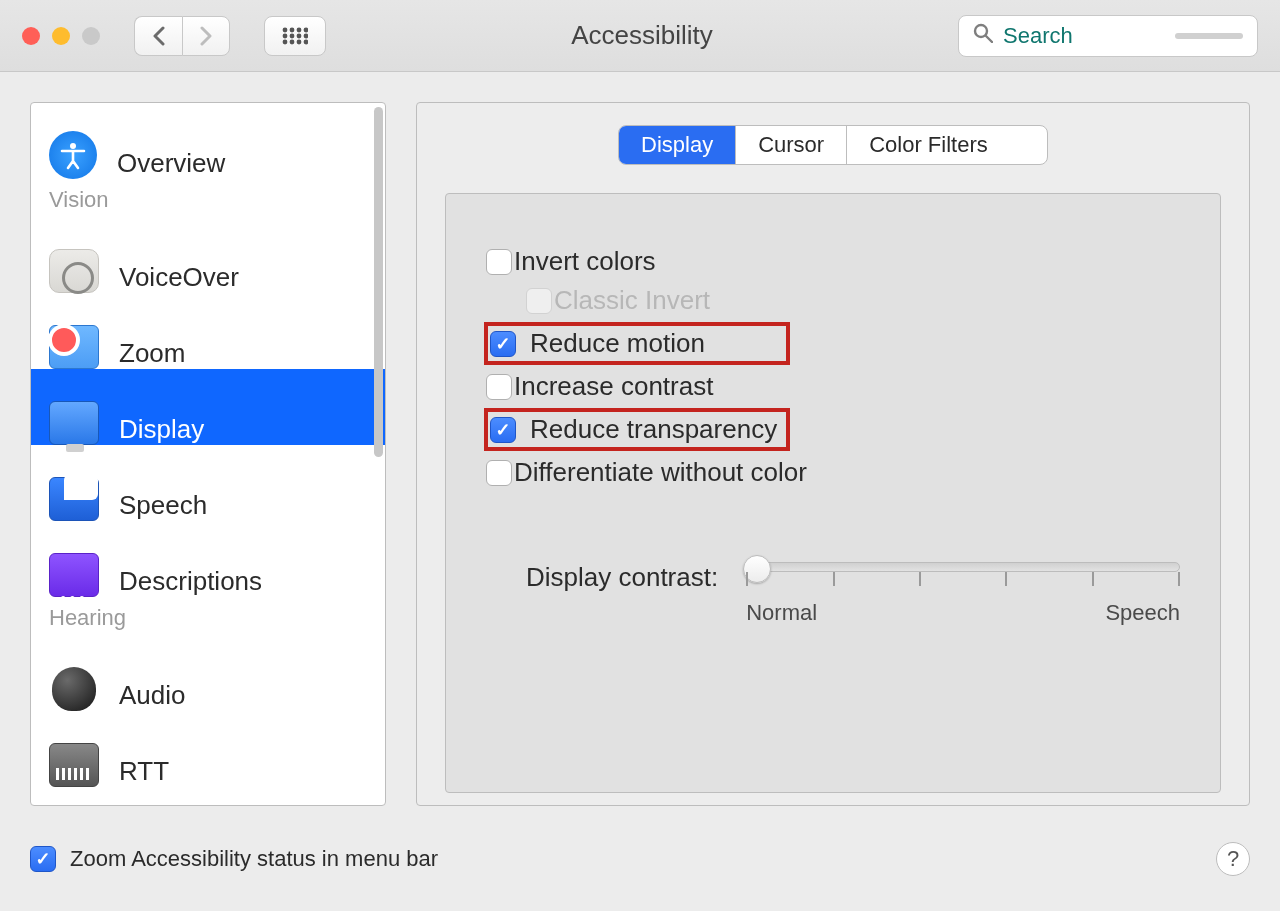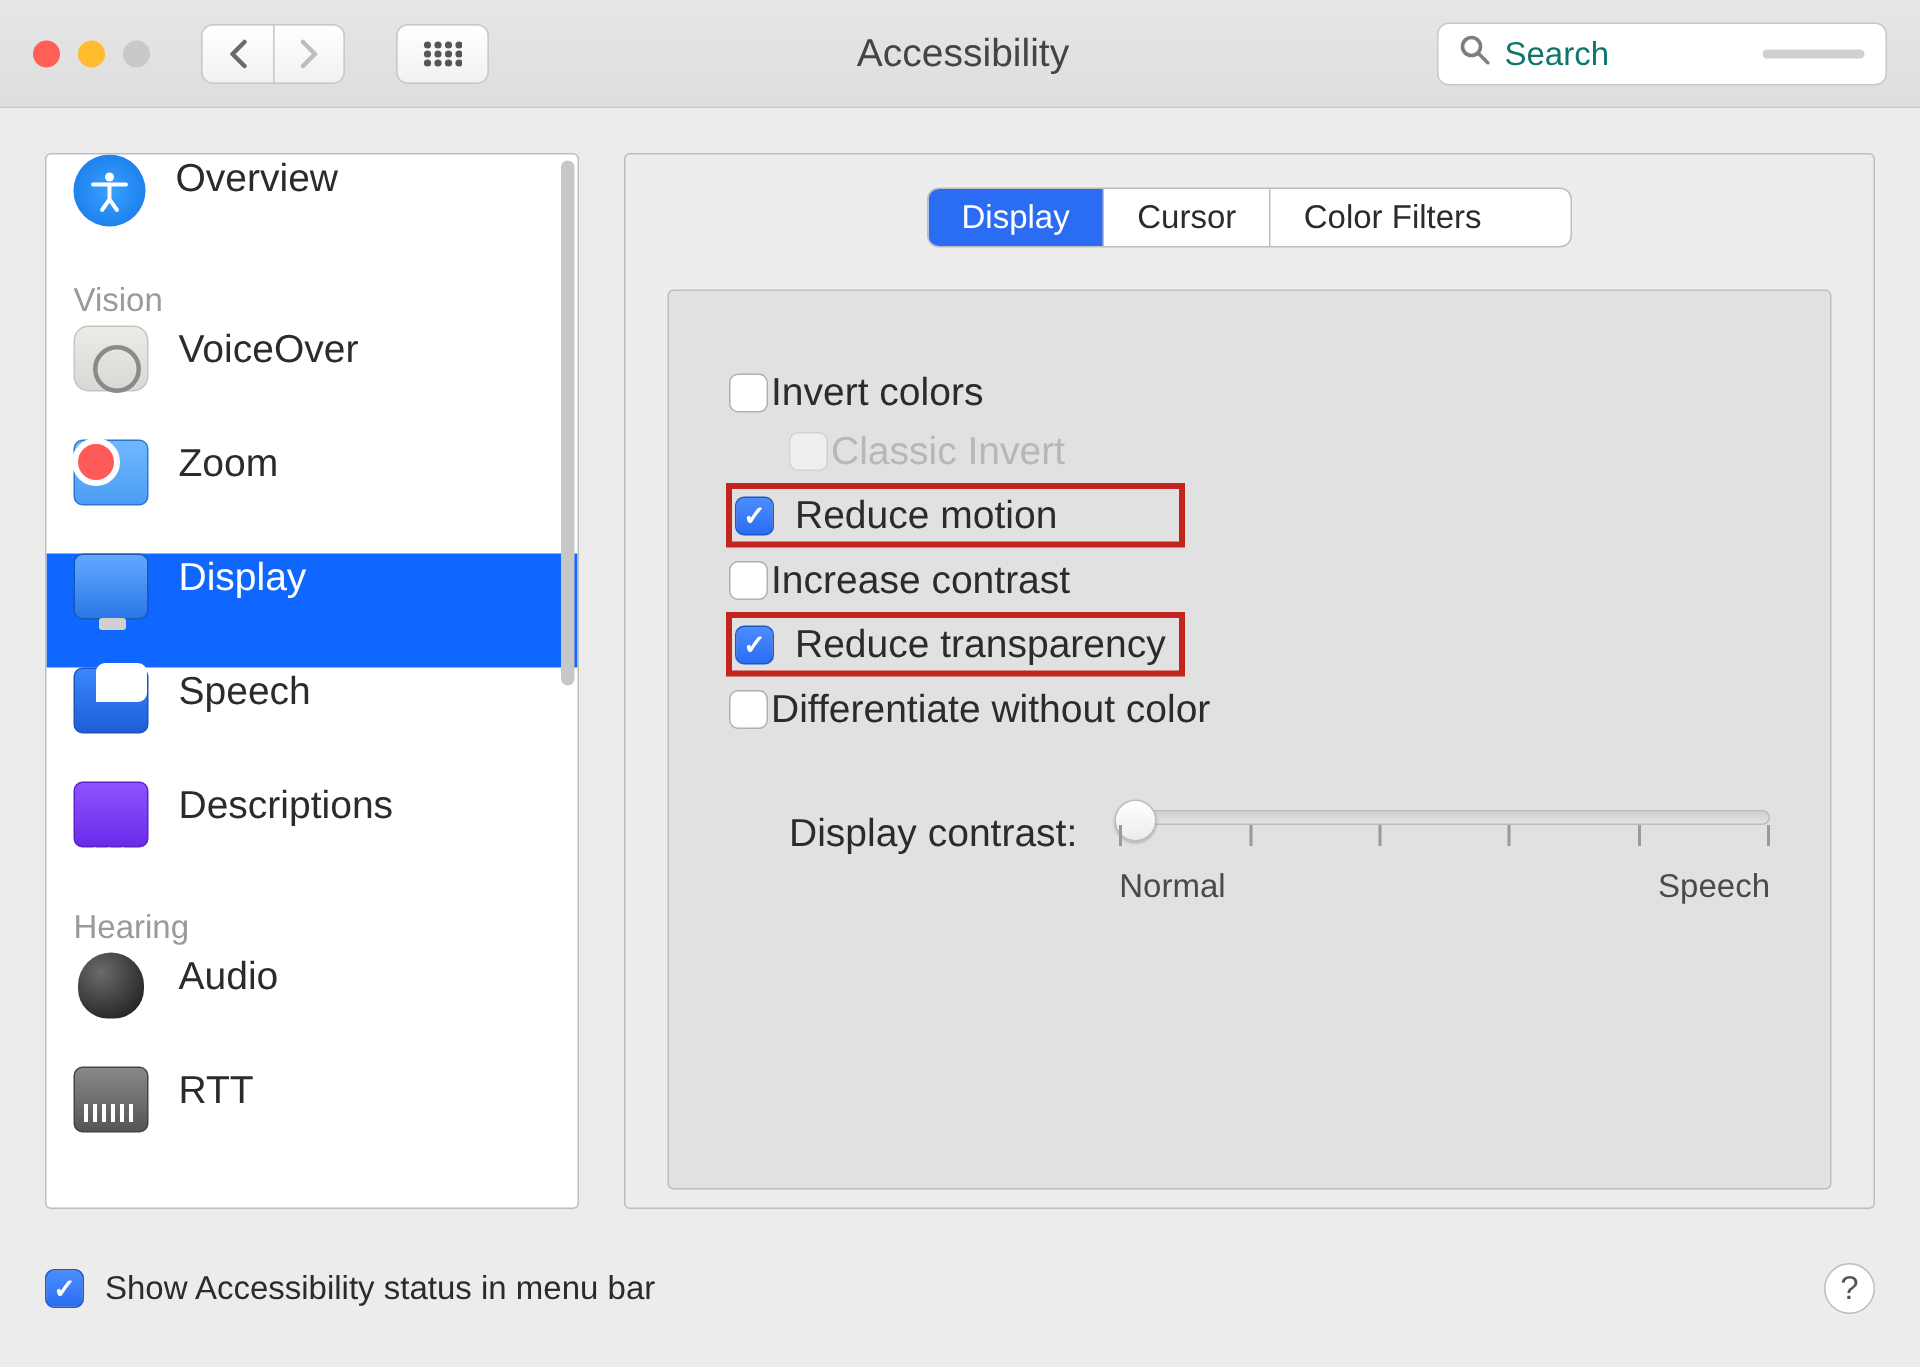--- a/index.html
+++ b/index.html
@@ -68,21 +68,21 @@
     position:relative;
     border:1px solid var(--border2);
     border-radius:4px;
     background:#ffffff;
     display:flex;
   }
   .sidebar{flex:1;overflow:hidden;}
   .scrollbar{position:absolute;right:2px;top:4px;width:9px;height:350px;background:#c7c7c7;border-radius:5px;}
   .section-h{padding:8px 18px 4px 18px;color:var(--muted);font-size:22px;}
   .sb-item{
-    display:flex;align-items:flex-start;gap:20px;
+    display:flex;align-items:flex-end;gap:20px;
     height:76px;padding:0 18px;font-size:26px;color:#2b2b2b;
   }
   .sb-item.selected{background:var(--sidebar-sel);color:#fff;}
   .sb-icon{
     width:50px;height:44px;border-radius:6px;
     display:flex;align-items:center;justify-content:center;
     position:relative;flex-shrink:0;
   }
   .ic-overview{
     width:48px;height:48px;border-radius:50%;
@@ -132,21 +132,21 @@
   .chk{
     width:26px;height:26px;border:1px solid #b0b0b0;border-radius:6px;background:#fff;flex-shrink:0;
     display:flex;align-items:center;justify-content:center;color:#fff;font-size:18px;font-weight:700;
   }
   .chk.on{background:linear-gradient(#4c8dff,#2a6df2);border-color:#1f56c8;}
   .chk.disabled{background:#efefef;border-color:#d2d2d2;}
   .hl{border:4px solid var(--highlight);padding:2px 6px 2px 2px;margin:-2px -6px -2px -2px;display:inline-flex;align-items:center;gap:14px;}
   
   .slider-row{
     display:flex;align-items:flex-start;gap:28px;
-    margin-top:42px;font-size:26px;
+    margin-top:64px;font-size:26px;
   }
   .slider-label{padding-top:6px;white-space:nowrap;margin-left:40px;}
   .slider-box{flex:1;position:relative;padding-top:6px;}
   .track{height:10px;border:1px solid #bcbcbc;border-radius:6px;background:linear-gradient(#d0d0d0,#e2e2e2);position:relative;}
   .ticks{position:absolute;left:0;right:0;top:16px;display:flex;justify-content:space-between;}
   .ticks span{width:2px;height:14px;background:#9a9a9a;}
   .thumb{
     position:absolute;left:-4px;top:-8px;width:28px;height:28px;border-radius:50%;
     background:linear-gradient(#ffffff,#ececec);border:1px solid #bcbcbc;
     box-shadow:0 1px 2px rgba(0,0,0,.25);
@@ -333,15 +333,15 @@
           </div>
         </div>
       </div>
 
     </div>
   </div>
 </div>
 
 <div class="footer">
   <div class="chk on">✓</div>
-  <span>Show Accessibility status in menu bar</span>
+  <span>Zoom Accessibility status in menu bar</span>
   <div class="help">?</div>
 </div>
 
 </body></html>

